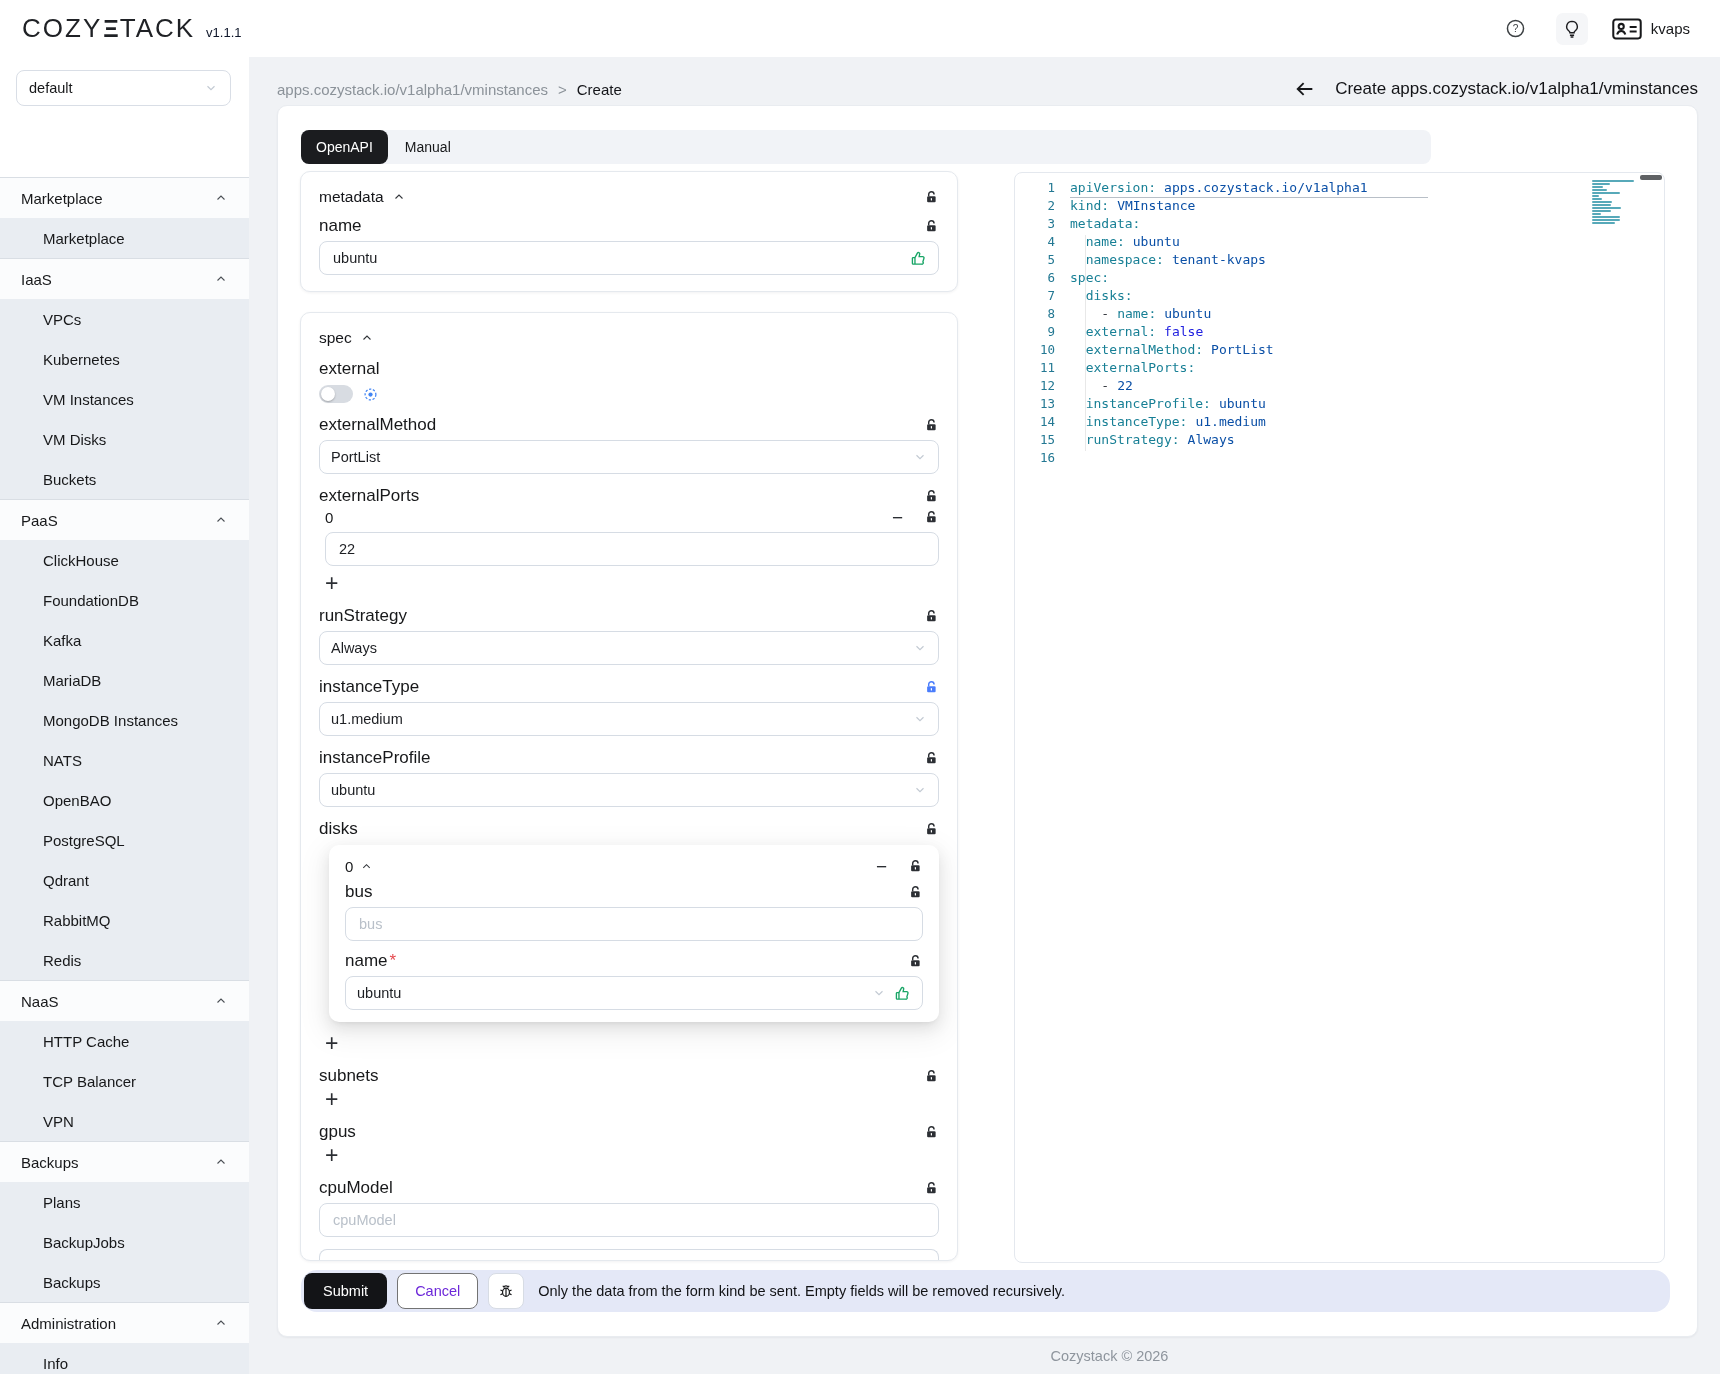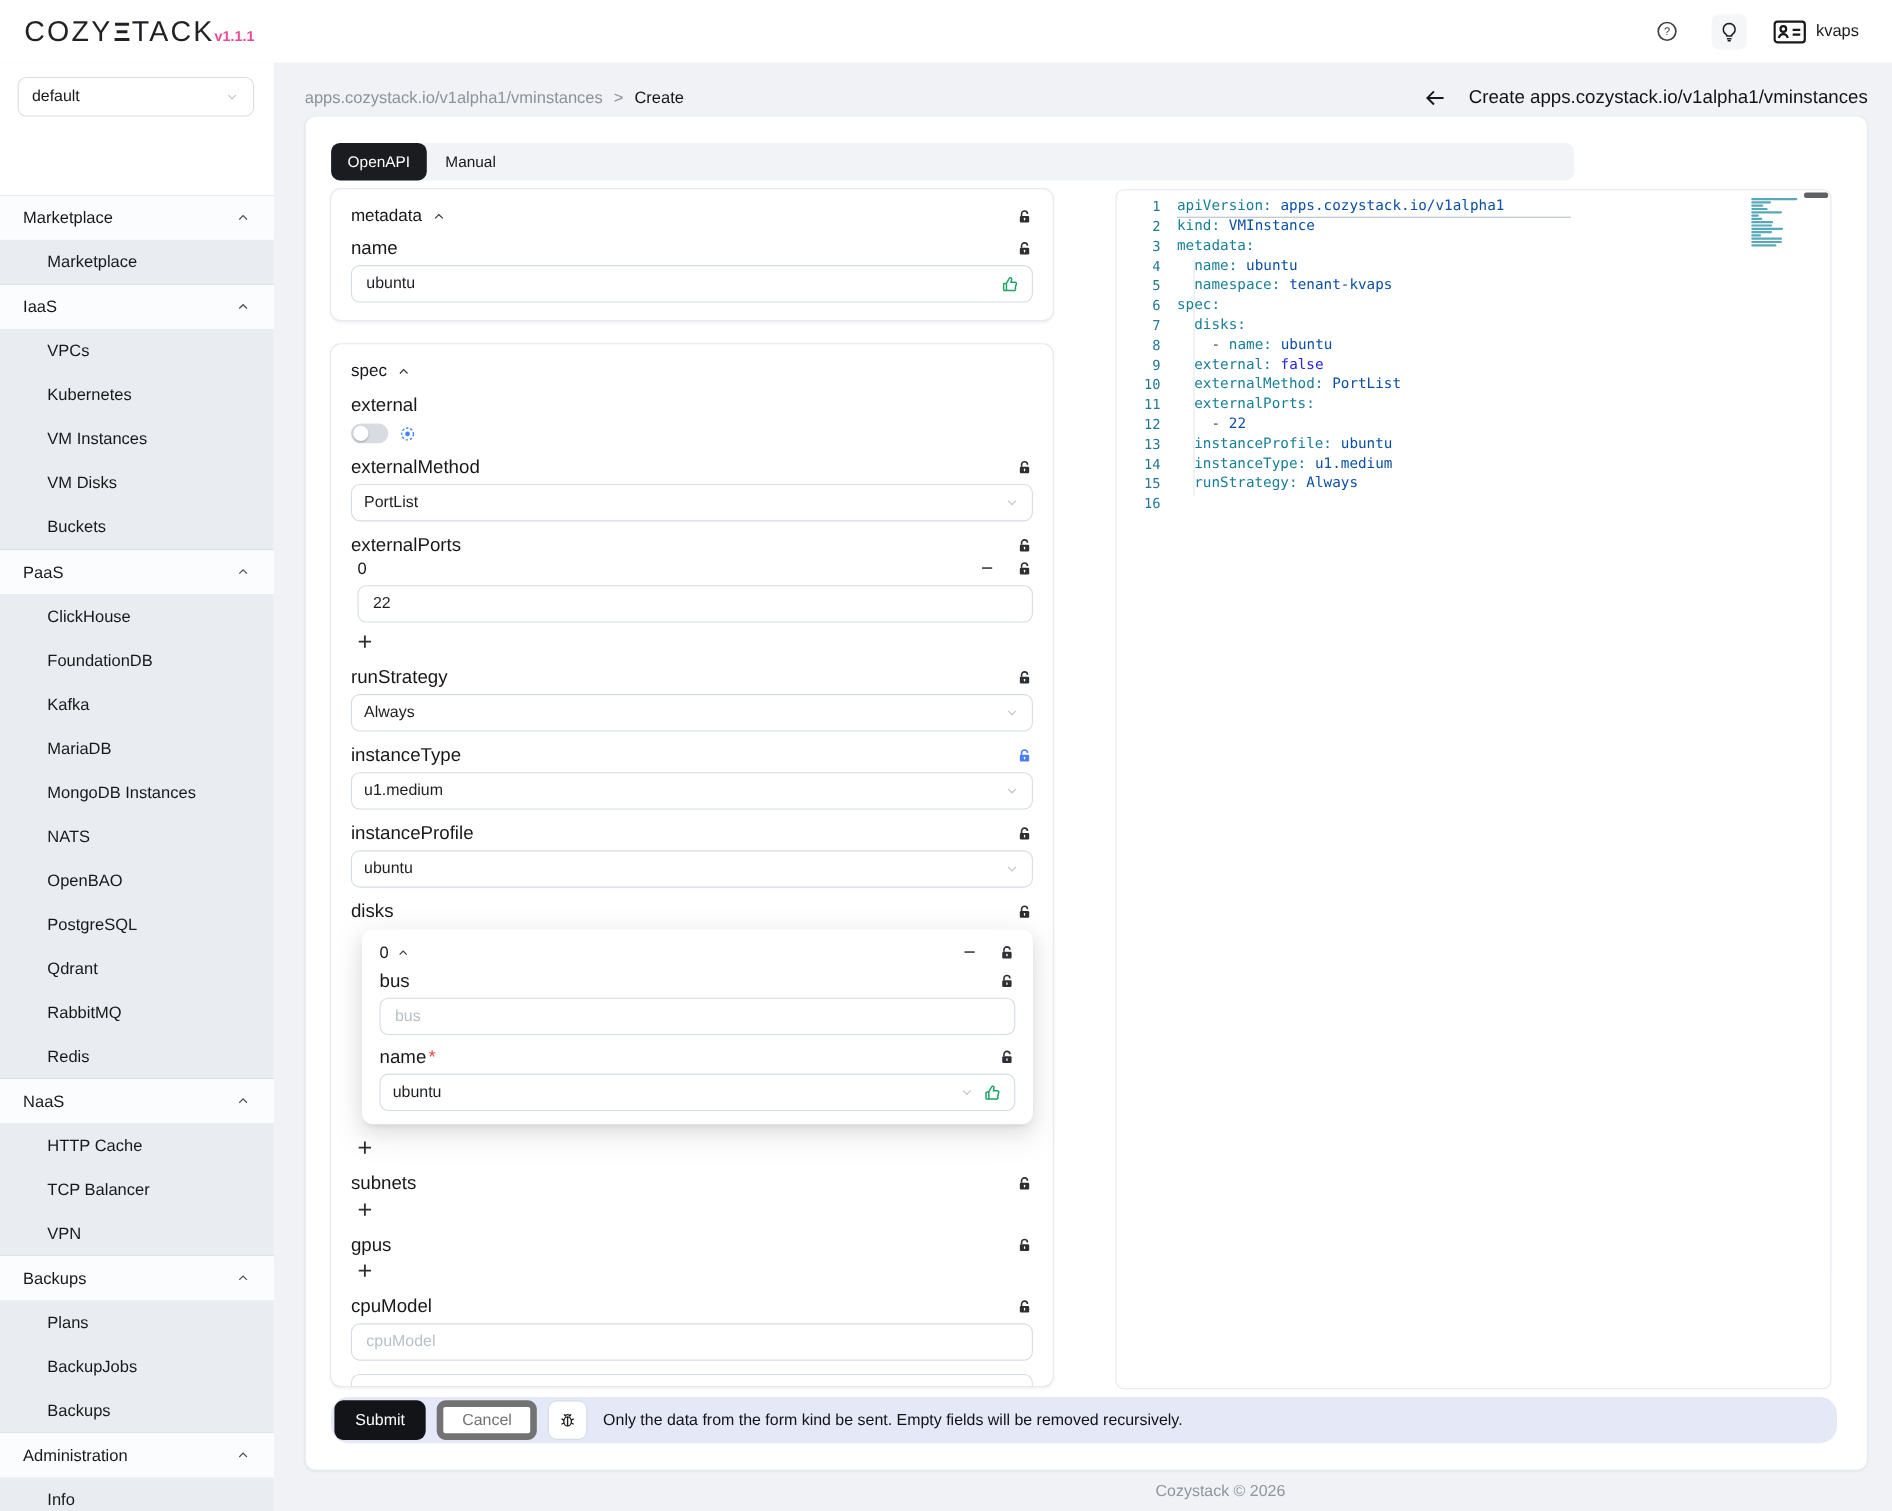--- a/index.html
+++ b/index.html
@@ -6,21 +6,21 @@
   html,body{margin:0;padding:0}
   body{background:#f0f2f5;font-family:"Liberation Sans",sans-serif;color:#1d1f23}
   .app{position:relative;width:1720px;height:1374px;overflow:hidden;background:#f0f2f5}
   [data-interactable="true"]{cursor:pointer}
 
   
   .topbar{position:absolute;top:0;left:0;right:0;height:57px;background:#fff;display:flex;align-items:center;justify-content:space-between;padding:0 30px 0 22px;z-index:5}
   .logo{display:flex;align-items:baseline}
   .logo .word{font-size:26px;font-weight:500;letter-spacing:2px;color:#1f2125}
   .logo .glyph{font-size:24px;font-weight:600;color:#1f2125;margin:0 1px}
-  .version{font-size:13px;font-weight:700;color:#ec4899;}
+  .version{font-size:13px;font-weight:400;color:#0f172a;margin-left:11px}
   .top-right{display:flex;align-items:center;gap:24px}
   .icon-btn{display:flex;align-items:center;justify-content:center;width:32px;height:32px;border-radius:7px}
   .icon-btn.lit{background:#f5f6f8}
   .userchip{display:flex;align-items:center;gap:9px;font-size:15px;color:#17181a}
 
   
   .sidebar{position:absolute;top:57px;left:0;width:249px;bottom:0;background:#fff;z-index:4}
   .ns-select{margin:13px 18px 0 16px;height:36px;border:1px solid #d9dee6;border-radius:8px;background:#fff;display:flex;align-items:center;justify-content:space-between;padding:0 12px;font-size:14.5px;color:#17181a}
   .nav{position:absolute;top:120px;left:0;right:0;bottom:0;overflow:hidden}
   .nav-group{border-top:1px solid #d9dee4}
@@ -86,21 +86,21 @@
   .dash{color:#3b3e44;margin-right:8px}
   .guide{position:absolute;left:70px;top:62px;width:1px;height:216px;background:#e8e8e8}
   .uline{position:absolute;left:55px;top:24px;width:358px;height:1px;background:#b8bfc7}
   .minimap{position:absolute;top:7px;right:20px;width:52px}
   .mini-bar{height:2px;margin-bottom:1px;background:#2d93a8;opacity:.8;border-radius:1px}
   .scroll-thumb{position:absolute;top:2px;right:2px;width:22px;height:5px;background:#434549;border-radius:2px;opacity:.85}
 
   
   .action-bar{position:absolute;left:23px;bottom:24px;width:1369px;height:42px;background:#e4e8f7;border-radius:16px;display:flex;align-items:center;gap:10px;padding-left:3px}
   .btn-submit{height:36px;padding:0 19px;background:#131417;color:#fff;border:none;border-radius:8px;font-size:14.5px;font-family:inherit;display:flex;align-items:center}
-  .btn-cancel{height:36px;padding:0 17px;background:#fff;border:6px solid #737373;border-radius:8px;font-size:14.5px;font-family:inherit;color:#737373;display:flex;align-items:center}
+  .btn-cancel{height:36px;padding:0 17px;background:#fff;border:1px solid #737373;border-radius:8px;font-size:14.5px;font-family:inherit;color:#6d28d9;display:flex;align-items:center}
   .btn-bug{width:36px;height:36px;background:#fff;border:1px solid #d7dce4;border-radius:8px;display:flex;align-items:center;justify-content:center}
   .note{font-size:14.5px;color:#121316;margin-left:4px}
   .footer{position:absolute;bottom:0;left:0;right:0;height:37px;display:flex;align-items:center;justify-content:center;padding-left:250px;color:#8e959d;font-size:14.5px}
 </style>
 </head>
 <body>
 
 <div class="app" data-interactable="false">
 
   <header class="topbar" data-interactable="false">

